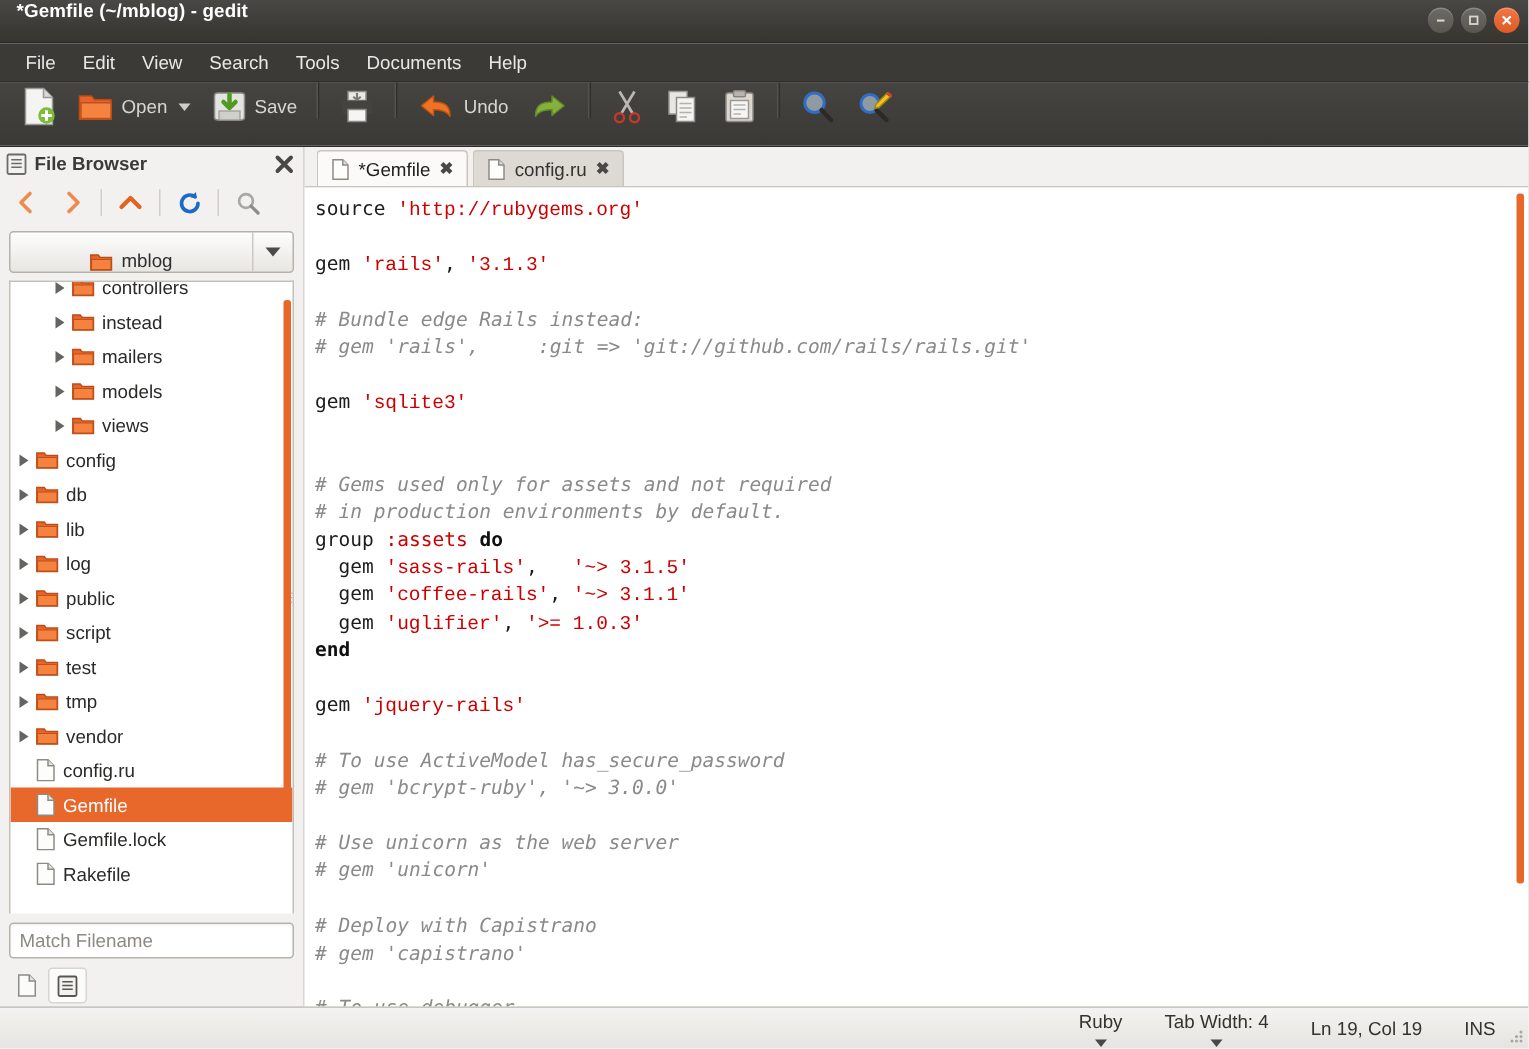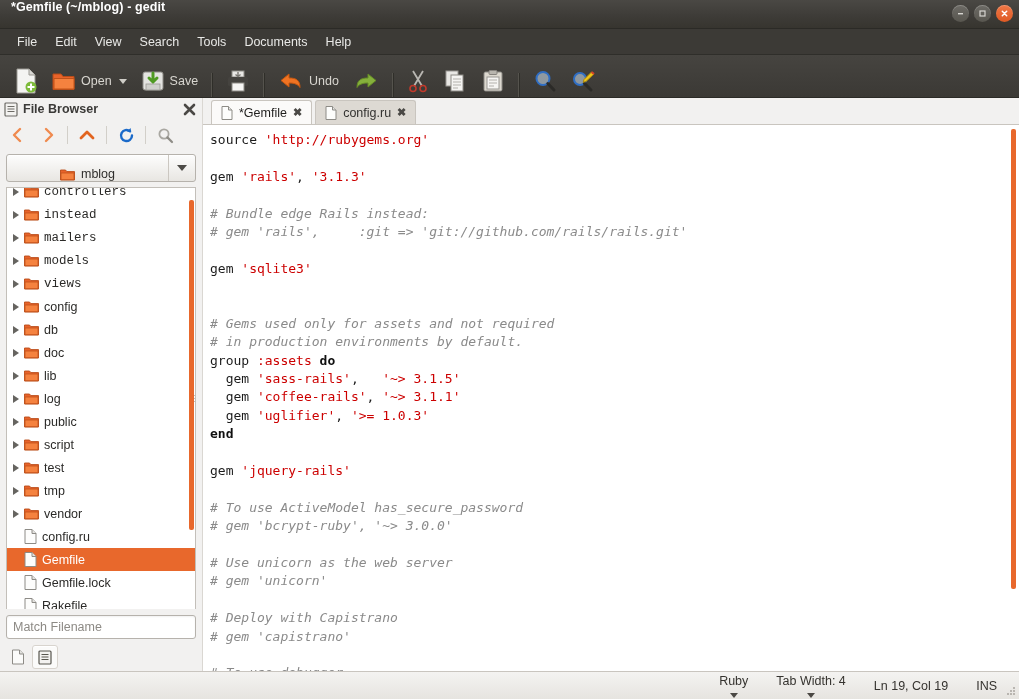--- a/index.html
+++ b/index.html
@@ -58,21 +58,21 @@
     color: #e8e8e6; font-size: 12.5px;
     padding: 3px 9px; border-radius: 2px;
     white-space: nowrap;
   }
 
   
   .toolbar {
     height: 42px; flex: 0 0 42px;
     background: linear-gradient(to bottom,#464440,#3b3935);
     border-bottom: 1px solid #2b2a26;
-    display: flex; align-items: flex-end;
+    display: flex; align-items: flex-start;
     padding-left: 8px; gap: 2px;
   }
   .tb {
     display: flex; align-items: center; gap: 5px;
     padding: 3px 6px; border-radius: 3px;
     color: #d8d6d0; font-size: 12.5px;
     height: 32px; box-sizing: border-box;
   }
   .tb-sep {
     width: 1px; height: 24px;
@@ -170,21 +170,21 @@
     top: -8px; left: 0; right: 0;
   }
   .trow {
     height: 23px;
     display: flex; align-items: center;
     font-size: 12.5px; color: #2b2a28;
     padding-left: 4px;
     white-space: nowrap;
   }
   .trow.sel { background: #e8682c; color: #ffffff; }
-  .trow.indent { padding-left: 4px; font-family: Liberation Mono, monospace; }
+  .trow.indent { padding-left: 28px; }
   .tri {
     width: 13px; display: inline-block;
     flex: 0 0 13px;
   }
   .tri i {
     display:block;
     width: 0; height: 0;
     border-top: 4.5px solid transparent;
     border-bottom: 4.5px solid transparent;
     border-left: 6px solid #666460;
@@ -272,21 +272,21 @@
   .code {
     position: absolute;
     top: 6px; left: 7px; right: 0;
     font-family: "DejaVu Sans Mono", monospace;
     font-size: 13px;
     line-height: 18.4px;
     white-space: pre;
     color: #1c1c1c;
   }
   .ln { height: 18.4px; }
-  .c-str { color: #cc0000; }
+  .c-str { color: #cc0000; font-family: Liberation Mono, monospace; }
   .c-com { color: #8a8a8a; font-style: italic; }
   .c-kw  { color: #101010; font-weight: bold; }
   .c-sym { color: #cc0000; }
 
   .ed-scroll {
     position: absolute;
     right: 3px;
     width: 5px; border-radius: 2px;
     background: #e8682c;
   }
@@ -644,32 +644,20 @@
             <div class="trow">
               <span class="tri">
                 <i></i>
               </span>
               <span>
                 <svg width="15" height="13" viewBox="0 0 15 13">
                   <path d="M0.5 2 h5 l1.3 1.6 h7.7 v8.4 h-14 z" fill="#e8632a" stroke="#b94c18" stroke-width=".9"></path>
                   <path d="M1 5 h13 v6.7 h-13 z" fill="#f5823f" stroke="#c05219" stroke-width=".8"></path>
                 </svg>
               </span>
-              <span class="tlabel">doc</span>
-            </div>
-            <div class="trow">
-              <span class="tri">
-                <i></i>
-              </span>
-              <span>
-                <svg width="15" height="13" viewBox="0 0 15 13">
-                  <path d="M0.5 2 h5 l1.3 1.6 h7.7 v8.4 h-14 z" fill="#e8632a" stroke="#b94c18" stroke-width=".9"></path>
-                  <path d="M1 5 h13 v6.7 h-13 z" fill="#f5823f" stroke="#c05219" stroke-width=".8"></path>
-                </svg>
-              </span>
               <span class="tlabel">lib</span>
             </div>
             <div class="trow">
               <span class="tri">
                 <i></i>
               </span>
               <span>
                 <svg width="15" height="13" viewBox="0 0 15 13">
                   <path d="M0.5 2 h5 l1.3 1.6 h7.7 v8.4 h-14 z" fill="#e8632a" stroke="#b94c18" stroke-width=".9"></path>
                   <path d="M1 5 h13 v6.7 h-13 z" fill="#f5823f" stroke="#c05219" stroke-width=".8"></path>

